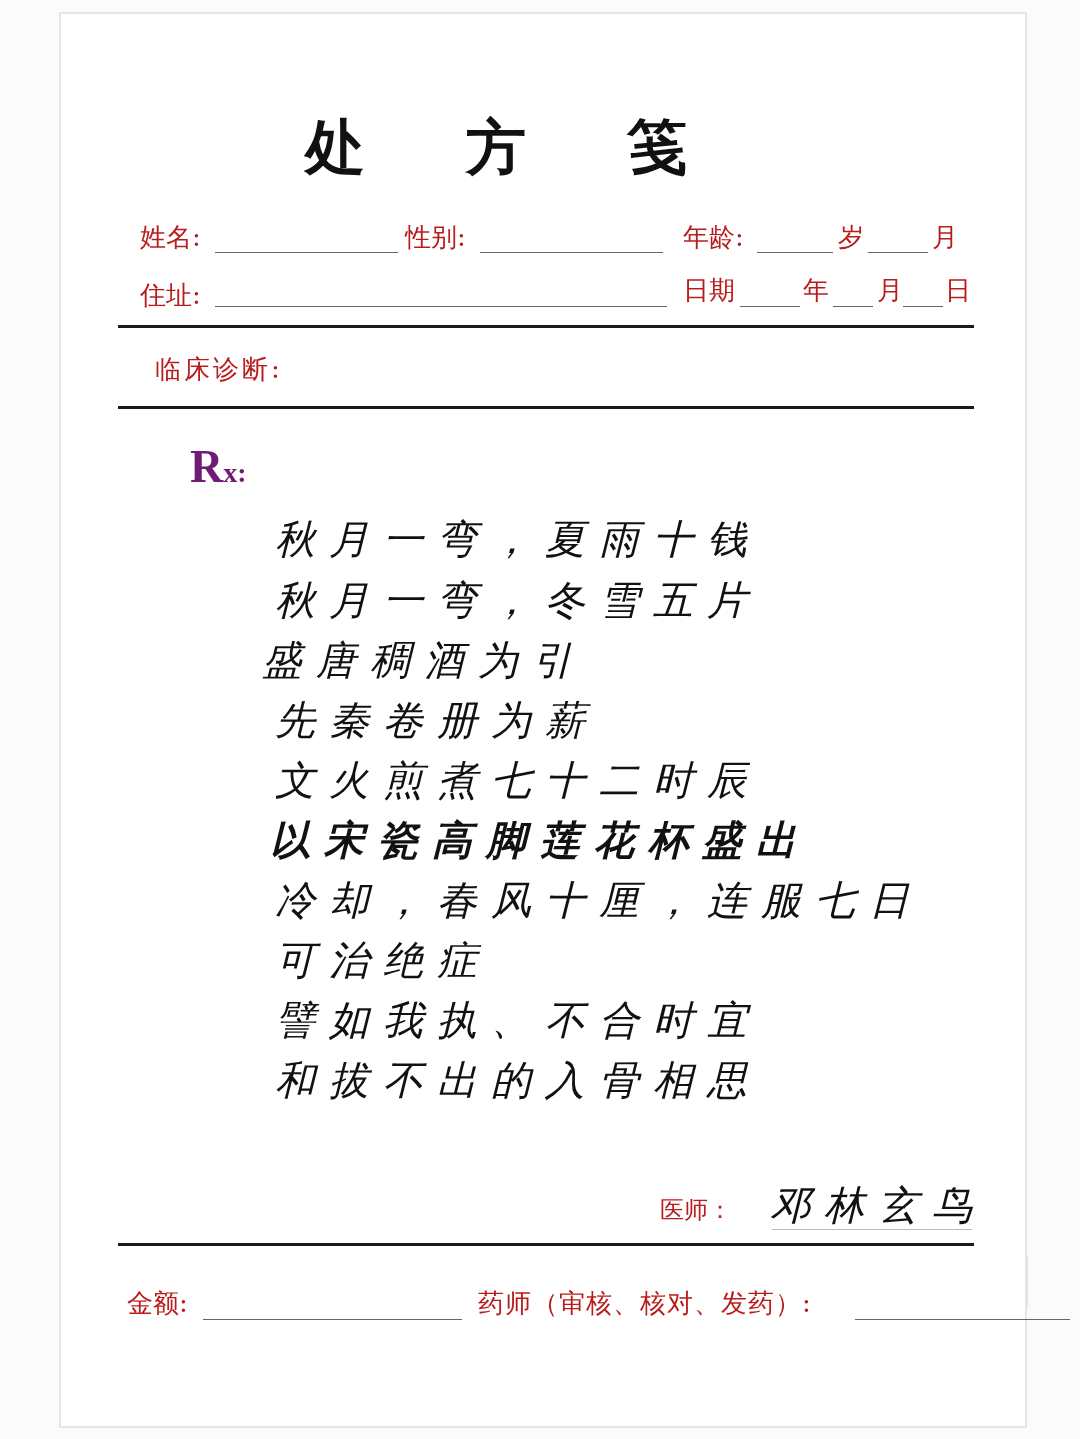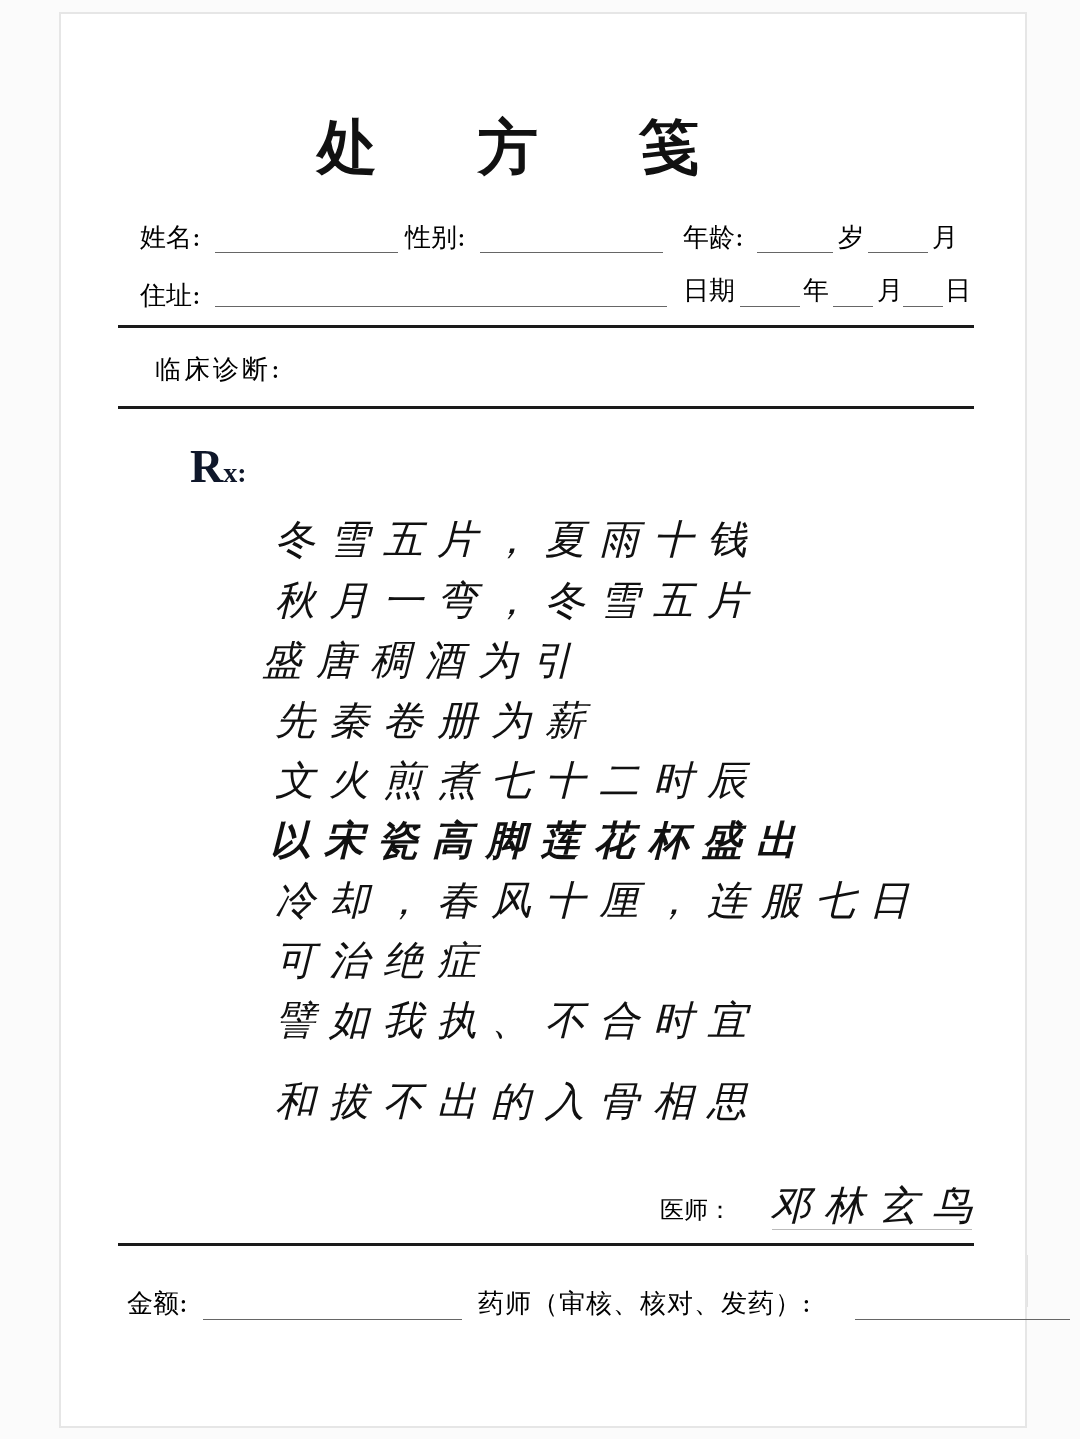--- a/index.html
+++ b/index.html
@@ -13,26 +13,25 @@
     position: absolute; left: 59px; top: 12px; width: 968px; height: 1416px;
     background: #ffffff;
     border: 2px solid #e6e6e6;
     box-sizing: border-box;
   }
   .abs { position: absolute; white-space: nowrap; }
   .title {
     left: 0; width: 992px; top: 108px; text-align: center;
     font-size: 60px; font-weight: bold; letter-spacing: 40px; color: #111;
     text-indent: 40px;
-    padding-left: 12px;
   }
-  .label { font-size: 26px; color: #000000; line-height: 30px; text-align: center; }
+  .label { font-size: 26px; color: #b91c1c; line-height: 30px; text-align: center; }
   .uline { position: absolute; height: 0; border-bottom: 1.5px solid #666; }
   .thick { position: absolute; height: 3px; background: #1a1a1a; left: 118px; width: 856px; }
-  .rx { font-size: 46px; font-weight: bold; color: #0f172a; font-family: "Liberation Serif", "DejaVu Serif", serif; text-align: center; }
+  .rx { font-size: 46px; font-weight: bold; color: #701a75; font-family: "Liberation Serif", "DejaVu Serif", serif; text-align: center; }
   .rx small { font-size: 28px; }
   .hand {
     font-family: "DejaVu Serif", serif;
     font-size: 40px; color: #111; letter-spacing: 14px; font-style: italic;
     line-height: 48px;
   }
   .sig { font-family: "DejaVu Serif", serif; font-size: 40px; letter-spacing: 14px; font-style: italic; color: #111; }
   .faint-v { position: absolute; width: 0; border-left: 1.5px solid #e3e3e3; }
 </style>
 </head>
@@ -83,30 +82,30 @@
 
 <div class="thick" style="top:325px;"></div>
 
 <div class="abs label" style="left:155px; top:354px; letter-spacing:3px;">临床诊断:</div>
 <div class="abs label" style="left:320px; top:354px;"></div>
 
 <div class="thick" style="top:406px;"></div>
 
 <div class="abs rx" style="left:190px; top:440px;"><span>R</span><small>x</small><small>:</small></div>
 
-<div class="abs hand" style="left:275px; top:515px;">冬雪五片，夏雨十钱</div>
+<div class="abs hand" style="left:275px; top:515px;">秋月一弯，夏雨十钱</div>
 <div class="abs hand" style="left:275px; top:576px;">秋月一弯，冬雪五片</div>
 <div class="abs hand" style="left:262px; top:636px;">盛唐稠酒为引</div>
 <div class="abs hand" style="left:275px; top:696px;">先秦卷册为薪</div>
 <div class="abs hand" style="left:275px; top:756px;">文火煎煮七十二时辰</div>
 <div class="abs hand" style="left:270px; top:816px;font-weight:bold;">以宋瓷高脚莲花杯盛出</div>
 <div class="abs hand" style="left:275px; top:876px;">冷却，春风十厘，连服七日</div>
 <div class="abs hand" style="left:275px; top:936px;text-align:center;">可治绝症</div>
 <div class="abs hand" style="left:275px; top:996px;">譬如我执、不合时宜</div>
-<div class="abs hand" style="left:275px; top:1056px;margin-top:21px;">和拔不出的入骨相思</div>
+<div class="abs hand" style="left:275px; top:1056px;">和拔不出的入骨相思</div>
 
 <div class="abs label" style="left:660px; top:1192px; font-size:24px; line-height:36px;">医师：</div>
 <div class="abs sig" style="left:770px; top:1178px;font-style:italic;">邓林玄鸟</div>
 <div class="uline" style="left:772px; top:1229px; width:200px; border-bottom:1.5px solid #bbb;"></div>
 
 <div class="thick" style="top:1243px;"></div>
 
 <div class="abs label" style="left:127px; top:1288px;">金额:</div>
 <div class="uline" style="left:203px; top:1319px; width:259px;">
     <span class="abs label" style="left:6px;top:-28px;"></span>

